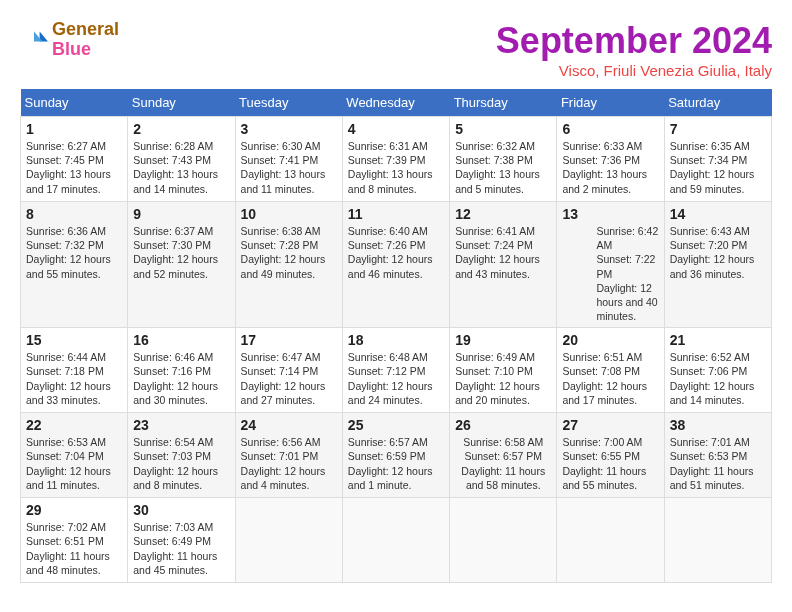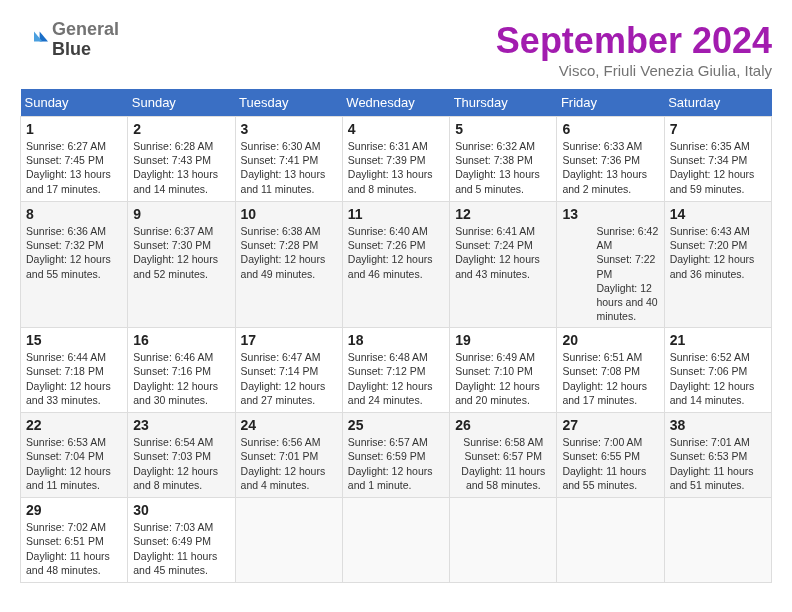--- a/index.html
+++ b/index.html
@@ -20,38 +20,38 @@
       align-items: center;
       margin-right: auto;
     }
     .logo-text {
       display: flex;
       flex-direction: column;
       font-size: 18px;
       font-weight: bold;
       line-height: 1.1;
     }
-    .logo-text .general { color: #737373; }
-    .logo-text .blue { color: #404040; }
+    .logo-text .general { color: #a16207; }
+    .logo-text .blue { color: #ec4899; }
     .logo-icon {
       width: 28px;
       height: 28px;
       margin-right: 4px;
     }
     .title-area {
       text-align: right;
     }
     .month-title {
       font-size: 36px;
       font-weight: bold;
       color: #a21caf;
     }
     .location {
       font-size: 15px;
-      color: #737373;
+      color: #ef4444;
     }
     table {
       width: 100%;
       border-collapse: collapse;
       font-size: 11px;
       padding-left: 6px;
     }
     th {
       background-color: #3a6fc4;
       color: #fff;

